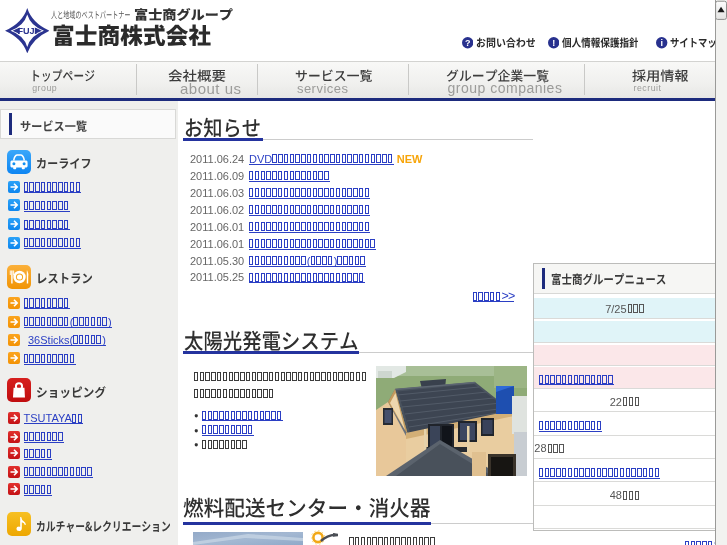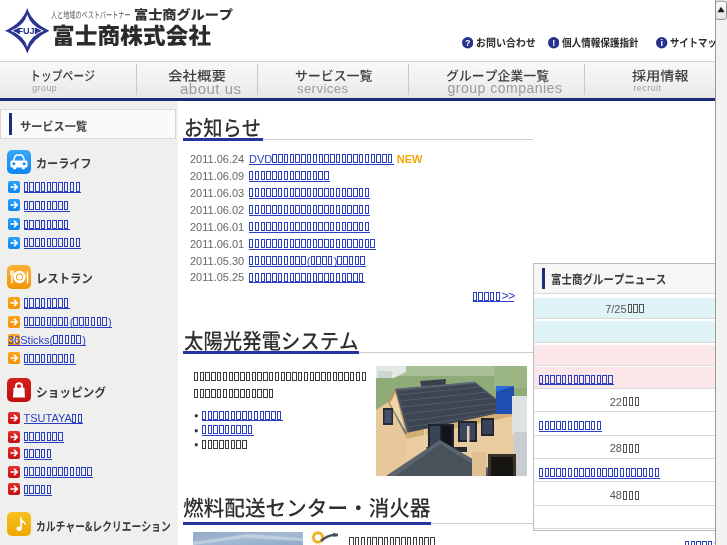--- a/index.html
+++ b/index.html
@@ -278,21 +278,21 @@
 <svg class="abs" style="left:7.5px;top:333.7px" width="12" height="12" viewBox="0 0 12 12">
     <defs>
       <linearGradient id="ag7" x1="0" y1="0" x2="0" y2="1">
         <stop offset="0" stop-color="#fba41e"></stop>
         <stop offset="1" stop-color="#f39204"></stop>
       </linearGradient>
     </defs>
     <rect width="12" height="12" rx="2" fill="url(#ag7)"></rect>
     <path fill="none" stroke="#fff" stroke-width="1.6" d="M2.5 6 L9 6 M6 2.8 L9.2 6 L6 9.2"></path>
   </svg>
-<div class="abs row" style="left:8px;top:334.9px"><a class="lnk">36Sticks(<i class="t"></i><i class="t"></i><i class="t"></i><i class="t"></i><i class="t"></i>)</a></div>
+<div class="abs row" style="left:28px;top:334.9px"><a class="lnk">36Sticks(<i class="t"></i><i class="t"></i><i class="t"></i><i class="t"></i><i class="t"></i>)</a></div>
 <svg class="abs" style="left:7.5px;top:352.3px" width="12" height="12" viewBox="0 0 12 12">
     <defs>
       <linearGradient id="ag8" x1="0" y1="0" x2="0" y2="1">
         <stop offset="0" stop-color="#fba41e"></stop>
         <stop offset="1" stop-color="#f39204"></stop>
       </linearGradient>
     </defs>
     <rect width="12" height="12" rx="2" fill="url(#ag8)"></rect>
     <path fill="none" stroke="#fff" stroke-width="1.6" d="M2.5 6 L9 6 M6 2.8 L9.2 6 L6 9.2"></path>
   </svg>
@@ -465,21 +465,21 @@
 <div class="abs" style="left:534.3px;top:321.1px;width:181.5px;height:21.7px;background:#e0f4f8;border-bottom:1px solid #dadad8"></div>
 <div class="abs" style="left:534.3px;top:344.5px;width:181.5px;height:21.7px;background:#fbe7e9;border-bottom:1px solid #dadad8"></div>
 <div class="abs row" style="left:534.3px;top:369px;width:210px;text-align:left"><span class="date" style="color:#555">26</span><span class="pln" style="color:#555;margin-left:1px"><i class="t"></i><i class="t"></i><i class="t"></i></span></div>
 <div class="abs" style="left:534.3px;top:367.3px;width:181.5px;height:21.7px;background:#fbe7e9;border-bottom:1px solid #dadad8"></div>
 <div class="abs row" style="left:538.9px;top:374.1px"><a class="lnk"><i class="t"></i><i class="t"></i><i class="t"></i><i class="t"></i><i class="t"></i><i class="t"></i><i class="t"></i><i class="t"></i><i class="t"></i><i class="t"></i><i class="t"></i><i class="t"></i><i class="t"></i></a></div>
 <div class="abs" style="left:534.3px;top:390.6px;width:181.5px;height:21.7px;background:#ffffff;border-bottom:1px solid #dadad8"></div>
 <div class="abs row" style="left:534.3px;top:396.6px;width:181.5px;text-align:center"><span class="date" style="color:#555">22</span><span class="pln" style="color:#555;margin-left:1px"><i class="t"></i><i class="t"></i><i class="t"></i></span></div>
 <div class="abs" style="left:534.3px;top:414.0px;width:181.5px;height:21.7px;background:#ffffff;border-bottom:1px solid #dadad8"></div>
 <div class="abs row" style="left:538.9px;top:420.8px"><a class="lnk"><i class="t"></i><i class="t"></i><i class="t"></i><i class="t"></i><i class="t"></i><i class="t"></i><i class="t"></i><i class="t"></i><i class="t"></i><i class="t"></i><i class="t"></i></a></div>
 <div class="abs" style="left:534.3px;top:437.4px;width:181.5px;height:21.7px;background:#ffffff;border-bottom:1px solid #dadad8"></div>
-<div class="abs row" style="left:534.3px;top:443.4px;width:181.5px;text-align:center"><span class="date" style="color:#555">28</span><span class="pln" style="color:#555;margin-left:1px"><i class="t"></i><i class="t"></i><i class="t"></i></span></div>
+<div class="abs row" style="left:534.3px;top:443.4px;width:181.5px;"><span class="date" style="color:#555">28</span><span class="pln" style="color:#555;margin-left:1px"><i class="t"></i><i class="t"></i><i class="t"></i></span></div>
 <div class="abs" style="left:534.3px;top:460.8px;width:181.5px;height:21.7px;background:#ffffff;border-bottom:1px solid #dadad8"></div>
 <div class="abs row" style="left:538.9px;top:467.6px"><a class="lnk"><i class="t"></i><i class="t"></i><i class="t"></i><i class="t"></i><i class="t"></i><i class="t"></i><i class="t"></i><i class="t"></i><i class="t"></i><i class="t"></i><i class="t"></i><i class="t"></i><i class="t"></i><i class="t"></i><i class="t"></i><i class="t"></i><i class="t"></i><i class="t"></i><i class="t"></i><i class="t"></i><i class="t"></i></a></div>
 <div class="abs" style="left:534.3px;top:484.1px;width:181.5px;height:21.7px;background:#ffffff;border-bottom:1px solid #dadad8"></div>
 <div class="abs row" style="left:534.3px;top:490.1px;width:181.5px;text-align:center"><span class="date" style="color:#555">48</span><span class="pln" style="color:#555;margin-left:1px"><i class="t"></i><i class="t"></i><i class="t"></i></span></div>
 <div class="abs" style="left:534.3px;top:507.0px;width:181.5px;height:21.7px;background:#ffffff;border-bottom:1px solid #dadad8"></div>
 <div class="abs row" style="left:684.8px;top:540.2px"><a class="lnk"><i class="t"></i><i class="t"></i><i class="t"></i><i class="t"></i><i class="t"></i>&gt;&gt;</a></div>
 <div class="abs" style="left:714.9px;top:0;width:12.1px;height:545px;background:#f2f2f0;border-left:1px solid #9a9a98"></div>
 <svg class="abs" style="left:714.9px;top:0" width="12.1" height="21" viewBox="0 0 12.1 21">
 <defs>
       <linearGradient id="sbg" x1="0" y1="0" x2="0" y2="1">

